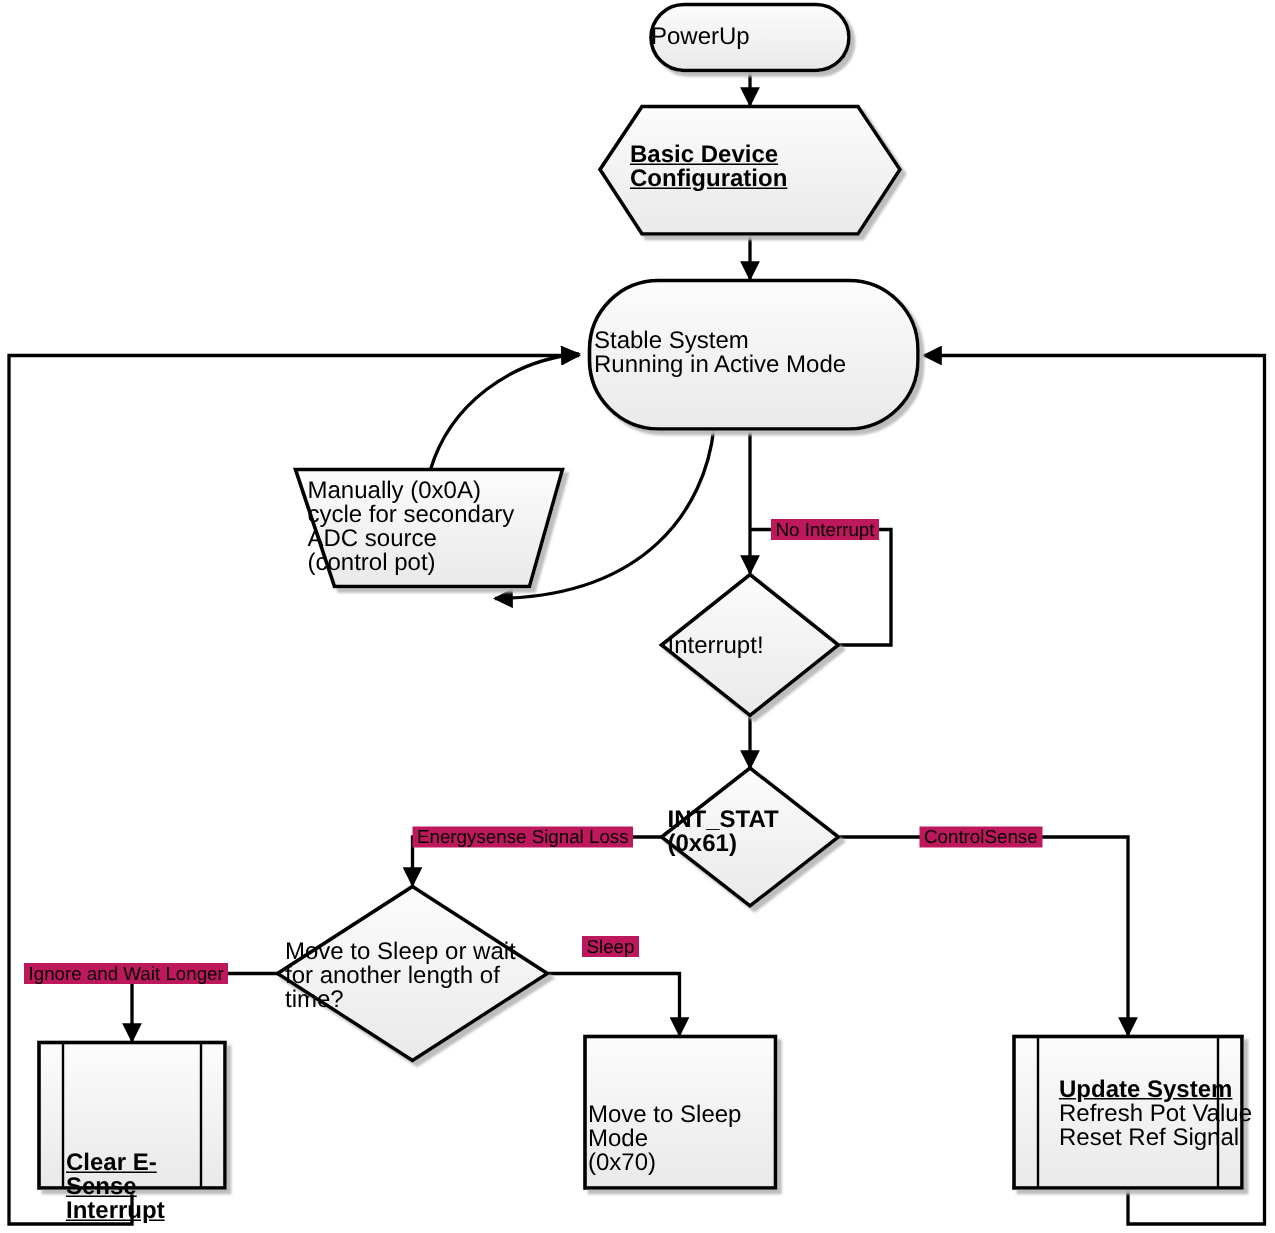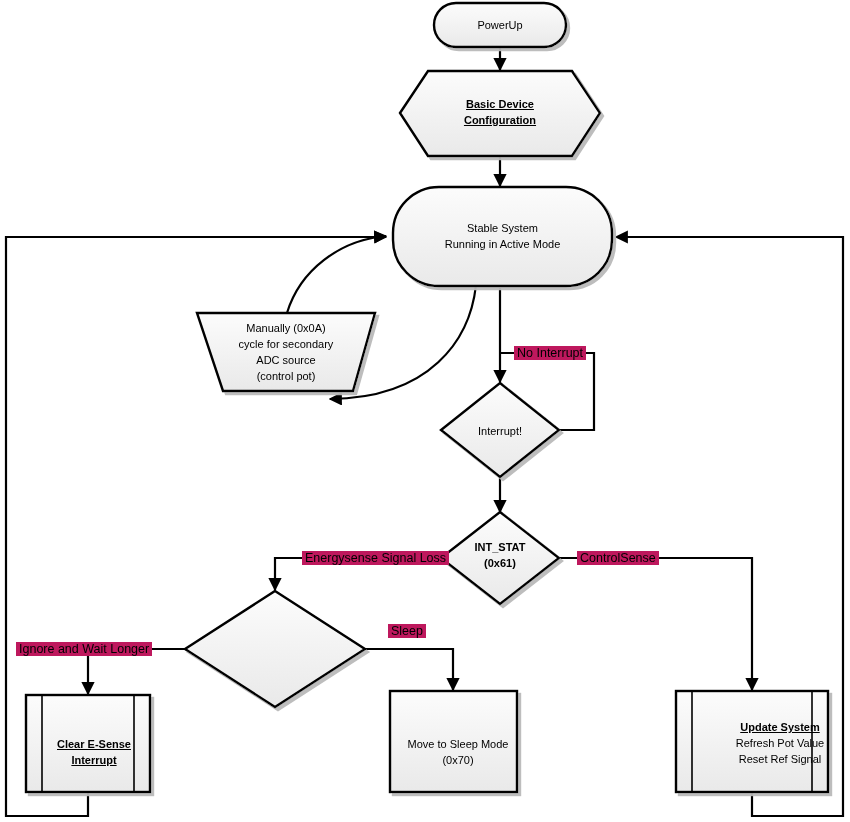--- a/index.html
+++ b/index.html
@@ -5,22 +5,22 @@
   html,body{margin:0;padding:0;background:#ffffff;}
   body{
     font-family:"Liberation Sans", sans-serif;
     width:850px;height:822px;
     position:relative;overflow:hidden;
   }
   #stage{position:absolute;left:0;top:0;width:850px;height:822px;}
   #stage svg{position:absolute;left:0;top:0;width:850px;height:822px;}
   .nodetext{
     position:absolute;
-    text-align:center;
-    font-size:11px;
+    text-align:left;
+    font-size:16px;
     color:#000;
     line-height:16px;
     pointer-events:none;
     white-space:pre-line;
   }
   .nodetext.bold-underline{font-weight:bold;text-decoration:underline;}
   .title-line{font-weight:bold;text-decoration:underline;display:block;}
   .edgelabel{
     position:absolute;
     font-size:12.5px;
@@ -122,33 +122,36 @@
   <div class="nodetext" style="left:205px;top:320px;width:162px;">Manually (0x0A)
 cycle for  secondary
 ADC source
 (control pot)</div>
 
   <div class="nodetext" style="left:445px;top:423px;width:110px;">Interrupt!</div>
 
   <div class="nodetext" style="left:445px;top:539px;width:110px;font-weight:bold;">INT_STAT
 (0x61)</div>
 
+  <div class="nodetext" style="left:190px;top:627px;width:170px;">Move to Sleep or wait
+for another length of
+time?</div>
 
-  <div class="nodetext bold-underline" style="left:28px;top:736px;width:100px;padding-left:16px;">Clear E-Sense
+  <div class="nodetext bold-underline" style="left:28px;top:768px;width:100px;padding-left:16px;">Clear E-Sense
 Interrupt</div>
 
   <div class="nodetext" style="left:392px;top:736px;width:132px;">Move to Sleep Mode
 (0x70)</div>
 
   <div class="nodetext" style="left:678px;top:719px;width:148px;margin-left:28px;"><span class="title-line">Update System</span><span>Refresh Pot Value
 Reset Ref Signal</span></div>
 
   <div class="edgelabel" style="left:514px;top:346px;">No Interrupt</div>
 
-  <div class="edgelabel" style="left:302px;top:551px;text-align:center;">Energysense Signal Loss</div>
+  <div class="edgelabel" style="left:275px;top:551px;text-align:center;">Energysense Signal Loss</div>
 
-  <div class="edgelabel" style="left:577px;top:551px;">ControlSense</div>
+  <div class="edgelabel" style="left:613px;top:551px;">ControlSense</div>
 
   <div class="edgelabel" style="left:16px;top:642px;">Ignore and Wait Longer</div>
 
   <div class="edgelabel" style="left:388px;top:624px;">Sleep</div>
 
 </div>
 
 </body></html>

